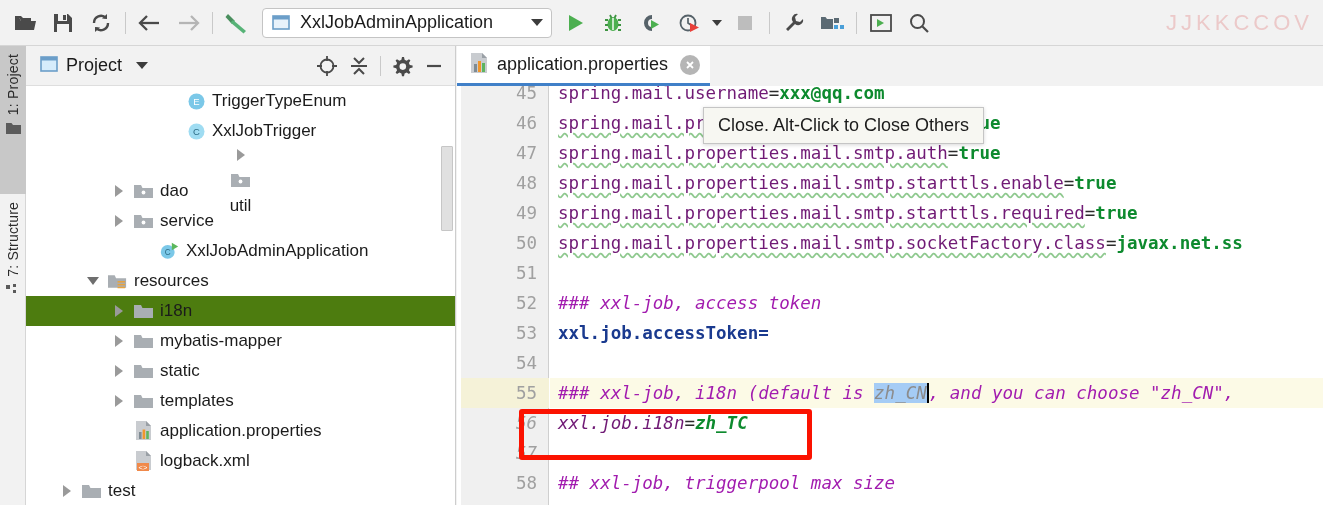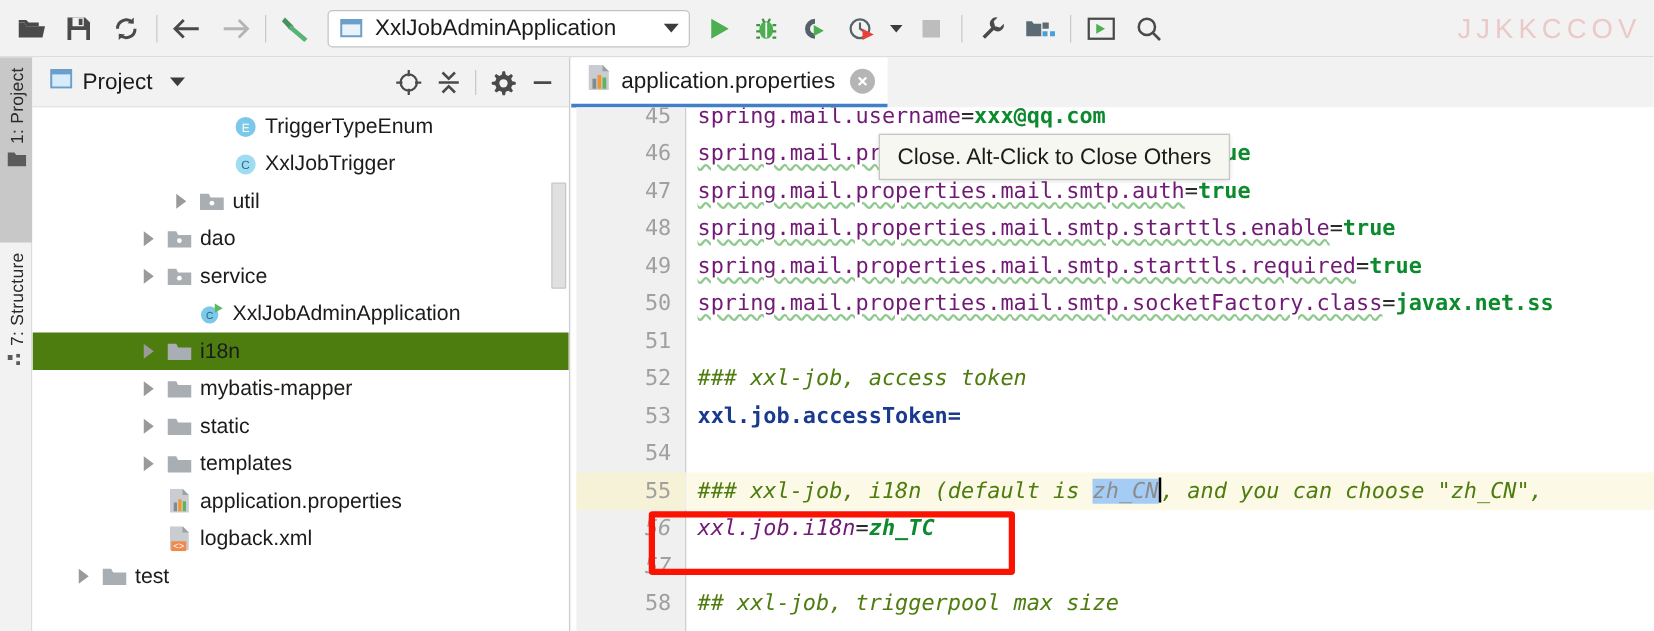--- a/index.html
+++ b/index.html
@@ -127,21 +127,21 @@
     position:absolute; left:0; width:76px; text-align:right;
     color:#a0a0a0; font-family:"DejaVu Sans Mono", monospace;
     font-size:17.5px; line-height:30px;
   }
   .ltext { position:absolute; left:97px; line-height:30px; }
 
   .k { color:#701a75; }                      
   .k-blue { color:#1a3a8f; font-weight:bold; }
   .v { color:#0d8a2e; font-weight:bold; }     
   .eq { color:#2b2b2b; }
-  .cmt { color:#4d7c0f; font-style:italic; }
+  .cmt { color:#a21caf; font-style:italic; }
   .squig {
     text-decoration: underline wavy #8fc98f;
     text-underline-offset:3px;
   }
   .sel-hl { background:#a5ccf5; color:#8c8c8c; }
   .caret { display:inline-block; width:2px; height:20px; background:#000; vertical-align:-4px; }
 
   .line-hl { position:absolute; left:0; width:866px; height:30px; background:#fcfae6; }
   .gut-hl  { position:absolute; left:0; width:88px;  height:30px; background:#f5f2d8; }
 
@@ -376,21 +376,21 @@
         <div class="trow" style="padding-left: 136px;">
           <span class="tw"></span>
           <span class="ticon">
             <svg width="19" height="19" viewBox="0 0 19 19">
               <circle cx="9.5" cy="9.5" r="8" fill="#9fdcf2"></circle>
               <text x="9.5" y="13.4" font-size="9.5" font-family="Liberation Sans,sans-serif" fill="#2c6b85" text-anchor="middle">C</text>
             </svg>
           </span>
           <span>XxlJobTrigger</span>
         </div>
-        <div class="trow" style="padding-left: 110px;">
+        <div class="trow" style=" flex-direction: column;">
           <span class="tw">
             <span class="tri"></span>
           </span>
           <span class="ticon">
             <svg width="20" height="16" viewBox="0 0 20 16">
               <path d="M0 2 L0 15 L19 15 L19 5 L8.5 5 L7 2 Z" fill="#a9aeb3"></path>
               <circle cx="9.5" cy="9.5" r="1.9" fill="#ffffff"></circle>
             </svg>
           </span>
           <span>util</span>
@@ -422,20 +422,34 @@
         <div class="trow" style="padding-left: 110px;">
           <span class="tw"></span>
           <span class="ticon">
             <svg width="22" height="19" viewBox="0 0 22 19">
               <circle cx="8.5" cy="10" r="7.6" fill="#7bc8e8"></circle>
               <text x="8.5" y="13.6" font-size="9" font-family="Liberation Sans,sans-serif" fill="#2c6b85" text-anchor="middle">C</text>
               <path d="M13 0 L20 4 L13 8 Z" fill="#5cb85c"></path>
             </svg>
           </span>
           <span>XxlJobAdminApplication</span>
+        </div>
+        <div class="trow" style="padding-left: 58px;">
+          <span class="tw">
+            <span class="tri open"></span>
+          </span>
+          <span class="ticon">
+            <svg width="21" height="17" viewBox="0 0 21 17">
+              <path d="M0 2 L0 15 L19 15 L19 5 L8.5 5 L7 2 Z" fill="#a9aeb3"></path>
+              <rect x="10" y="8" width="8" height="1.6" fill="#e8a33d"></rect>
+              <rect x="10" y="11" width="8" height="1.6" fill="#e8a33d"></rect>
+              <rect x="10" y="14" width="8" height="1.6" fill="#e8a33d"></rect>
+            </svg>
+          </span>
+          <span>resources</span>
         </div>
         <div class="trow sel" style="padding-left: 84px;">
           <span class="tw">
             <span class="tri"></span>
           </span>
           <span class="ticon">
             <svg width="20" height="16" viewBox="0 0 20 16">
               <path d="M0 2 L0 15 L19 15 L19 5 L8.5 5 L7 2 Z" fill="#a9aeb3"></path>
             </svg>
           </span>

